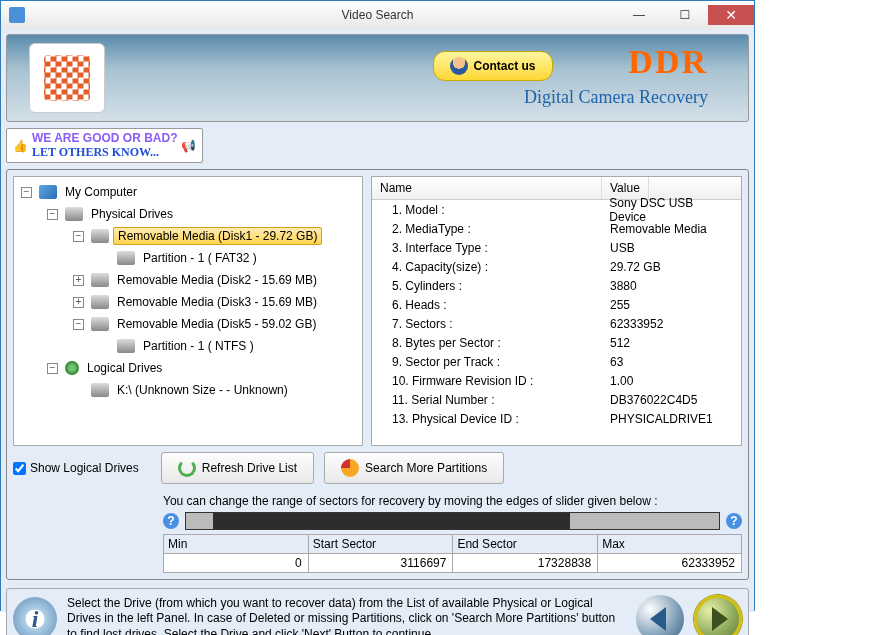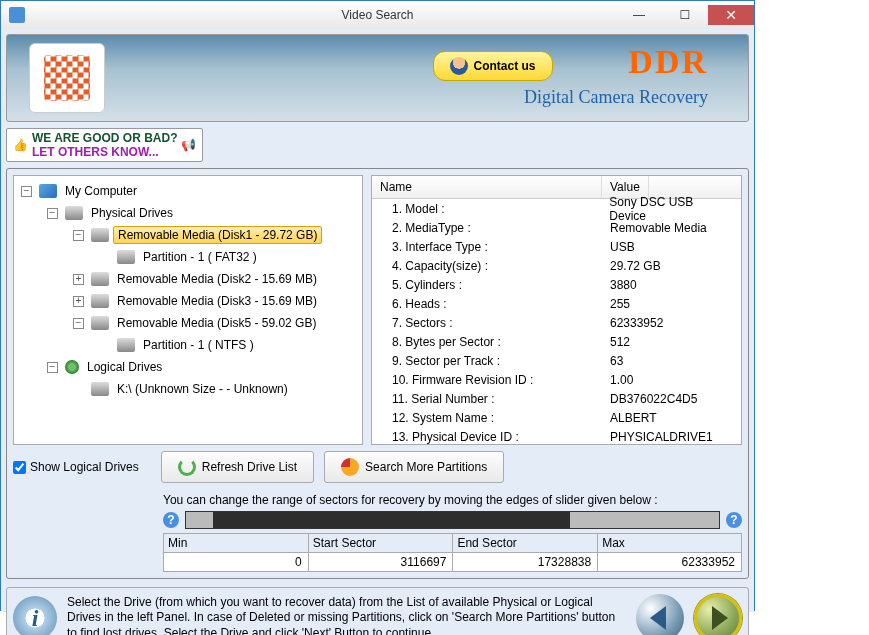--- a/index.html
+++ b/index.html
@@ -15,22 +15,22 @@
 .content { height: 583px; background: #e3ecf7; padding: 5px; }
 .banner { height: 88px; background: linear-gradient(180deg, #5a8bad 0%, #a8c2d1 40%, #d4e0e8 100%); border: 1px solid #999; position: relative; border-radius: 3px; }
 .logo-box { position: absolute; left: 22px; top: 8px; width: 76px; height: 70px; background: #fff; border: 1px solid #ccc; border-radius: 6px; display: flex; align-items: center; justify-content: center; }
 .logo-checker { width: 46px; height: 46px; background: repeating-conic-gradient(#e35d28 0% 25%, #fff 0% 50%) 50% / 11px 11px; border-radius: 4px; }
 .contact-btn { position: absolute; right: 195px; top: 16px; width: 120px; height: 30px; background: linear-gradient(#fff59d, #fdd835); border: 1px solid #c9a800; border-radius: 12px; display: flex; align-items: center; justify-content: center; gap: 5px; font-weight: bold; cursor: pointer; }
 .contact-btn .person { width: 18px; height: 18px; border-radius: 50%; background: radial-gradient(circle at 50% 30%, #f4c28a 40%, #2a5a9e 41%); }
 .ddr-text { position: absolute; right: 40px; top: 8px; font-size: 34px; font-weight: bold; color: #ff6600; font-family: Georgia, serif; letter-spacing: 2px; }
 .subtitle { position: absolute; right: 40px; top: 52px; font-size: 18px; color: #1d64a8; font-family: Georgia, serif; }
 .feedback-box { margin-top: 6px; display: inline-flex; align-items: center; border: 1px solid #999; background: #fff; padding: 2px 6px; border-radius: 2px; font-family: 'Courier New', monospace; font-weight: bold; font-size: 11px; cursor: pointer; }
 .thumb-up { color: #3b7fc4; margin-right: 4px; }
-.feedback-line1 { color: #14532d; }
-.feedback-line2 { color: #a21caf; }
+.feedback-line1 { color: #8b5cf6; }
+.feedback-line2 { color: #1d4ed8; font-family: Liberation Serif, serif; }
 .speaker { color: #cc0000; margin-left: 4px; }
 .main-panel { margin-top: 6px; border: 1px solid #888; background: #e3ecf7; padding: 6px; border-radius: 3px; }
 .panels-row { display: flex; gap: 8px; }
 .tree-panel { width: 350px; height: 270px; background: #fff; border: 1px solid #aaa; overflow-y: scroll; padding: 4px 2px; }
 .table-panel { flex: 1; height: 270px; background: #fff; border: 1px solid #aaa; }
 .tree-item { display: flex; align-items: center; height: 22px; white-space: nowrap; cursor: pointer; }
 .expand-box { width: 11px; height: 11px; border: 1px solid #888; display: inline-flex; align-items: center; justify-content: center; margin: 0 3px; font-size: 10px; line-height: 1; color: #555; }
 .expand-spacer { width: 17px; display: inline-block; }
 .tree-icon { width: 18px; height: 14px; margin: 0 4px; display: inline-block; }
 .icon-computer { background: linear-gradient(135deg, #5ba8e0, #2a6db5); border-radius: 2px; }
@@ -213,24 +213,20 @@
               </div>
               <div class="tr">
                 <div class="td">10. Firmware Revision ID :</div>
                 <div class="td">1.00</div>
               </div>
               <div class="tr">
                 <div class="td">11. Serial Number :</div>
                 <div class="td">DB376022C4D5</div>
               </div>
               <div class="tr">
-                <div class="td">12. System Name :</div>
-                <div class="td">ALBERT</div>
-              </div>
-              <div class="tr">
                 <div class="td">13. Physical Device ID :</div>
                 <div class="td">PHYSICALDRIVE1</div>
               </div>
             </div>
         </div>
       </div>
 
       <div class="controls-row">
         <label class="checkbox-row">
           <input type="checkbox" checked="" style="">

